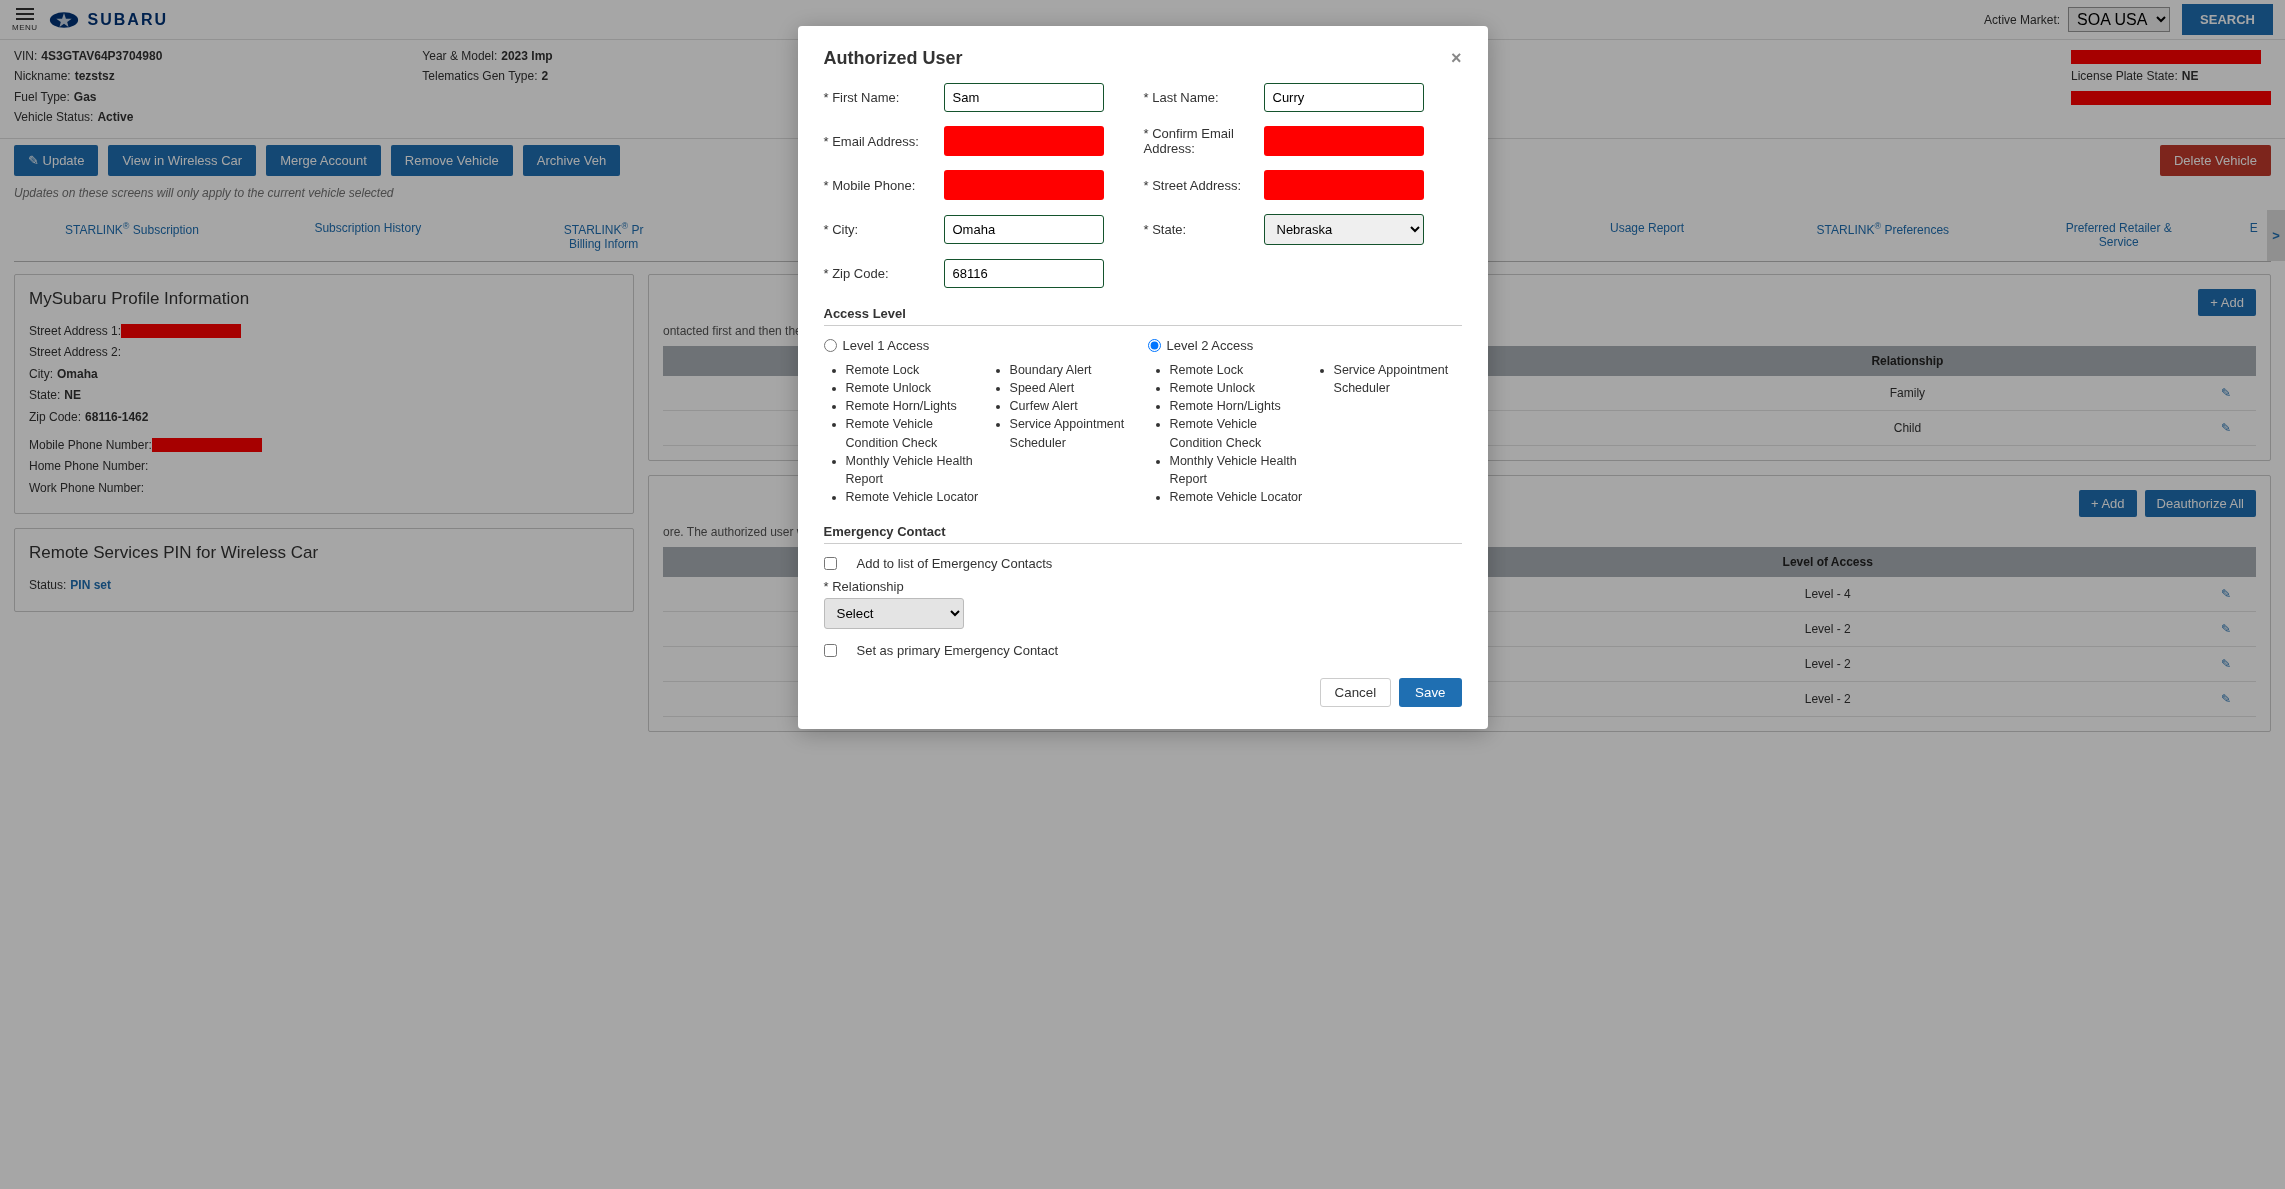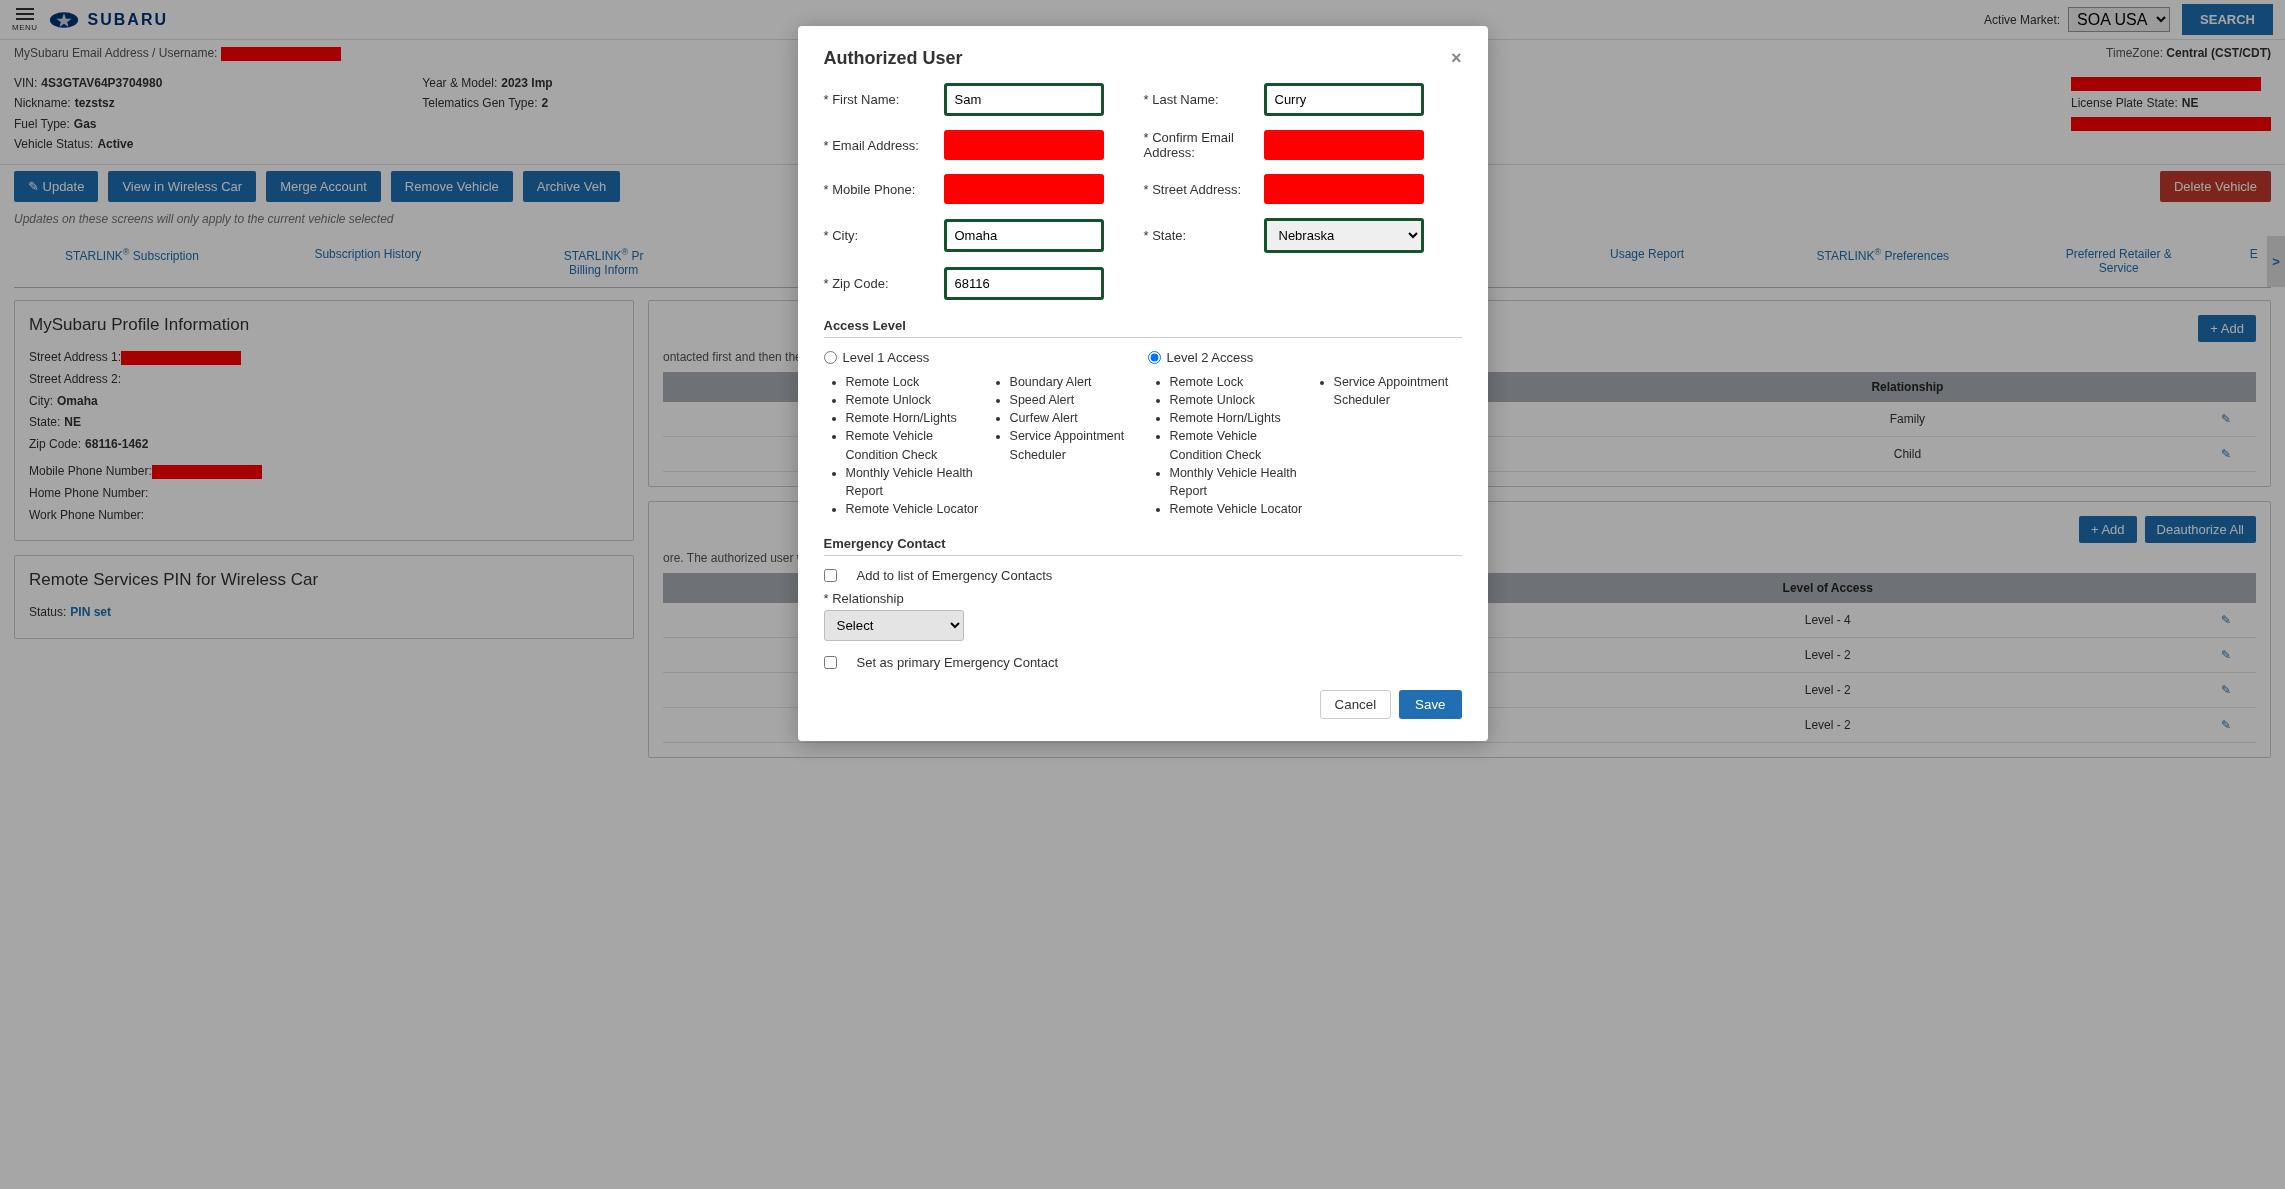--- a/index.html
+++ b/index.html
@@ -70,21 +70,21 @@
 .edit-icon { color: #1f6fb2; cursor: pointer; }
 
 
 .modal { position: fixed; left: 50%; top: 26px; transform: translateX(-50%); width: 690px; background: #fff; border-radius: 4px; z-index: 200; box-shadow: 0 4px 24px rgba(0,0,0,0.25); padding: 22px 26px; max-height: calc(100vh - 40px); overflow-y: auto; }
 .modal-head { display: flex; align-items: center; margin-bottom: 14px; }
 .modal-head h3 { font-size: 18px; font-weight: 700; flex: 1; }
 .modal-head .close { font-size: 18px; color: #888; cursor: pointer; font-weight: 700; }
 
 .form-grid { display: grid; grid-template-columns: 120px 160px 40px 120px 160px; row-gap: 14px; align-items: center; font-size: 13px; }
 .form-grid label { color: #333; }
-.form-grid input, .form-grid select { width: 100%; padding: 6px 8px; border: 3px solid #14532d; border-radius: 3px; font-size: 13px; }
+.form-grid input, .form-grid select { width: 100%; padding: 6px 8px; border: 1px solid #14532d; border-radius: 3px; font-size: 13px; }
 .form-grid .red-box { background: #f00; height: 30px; border-radius: 3px; }
 
 .section-title { font-weight: 700; margin: 18px 0 4px; font-size: 13px; }
 .section-hr { border: none; border-top: 1px solid #ccc; margin-bottom: 12px; }
 
 .access-row { display: flex; gap: 10px; font-size: 13px; }
 .access-col { flex: 1; }
 .access-col .radio-line { display: flex; align-items: center; gap: 6px; margin-bottom: 8px; }
 .feat-cols { display: flex; gap: 8px; }
 .feat-cols ul { list-style: disc; padding-left: 22px; font-size: 12.5px; line-height: 1.45; }
@@ -118,32 +118,20 @@
     <span class="logo-text">SUBARU</span>
   </div>
   <div class="top-spacer"></div>
   <span class="active-market">Active Market:</span>
   <select class="market-select">
     <option>SOA USA</option>
   </select>
   <button class="search-btn">SEARCH</button>
 </div>
 
-<div class="subline">
-  <div class="row">
-    <div>
-      <span class="label">MySubaru Email Address / Username:</span>
-      <span class="redact"></span>
-    </div>
-    <div style="margin-left:auto">
-      <span class="label">TimeZone:</span>
-      <span class="value">Central (CST/CDT)</span>
-    </div>
-  </div>
-</div>
 
 <div class="vehicle-block">
   <div class="vehicle-grid">
     <div class="vehicle-col">
       <div class="pair"><span class="k">VIN:</span><span class="v">4S3GTAV64P3704980</span></div>
       <div class="pair"><span class="k">Nickname:</span><span class="v">tezstsz</span></div>
       <div class="pair"><span class="k">Fuel Type:</span><span class="v">Gas</span></div>
       <div class="pair"><span class="k">Vehicle Status:</span><span class="v">Active</span></div>
     </div>
     <div class="vehicle-col">

